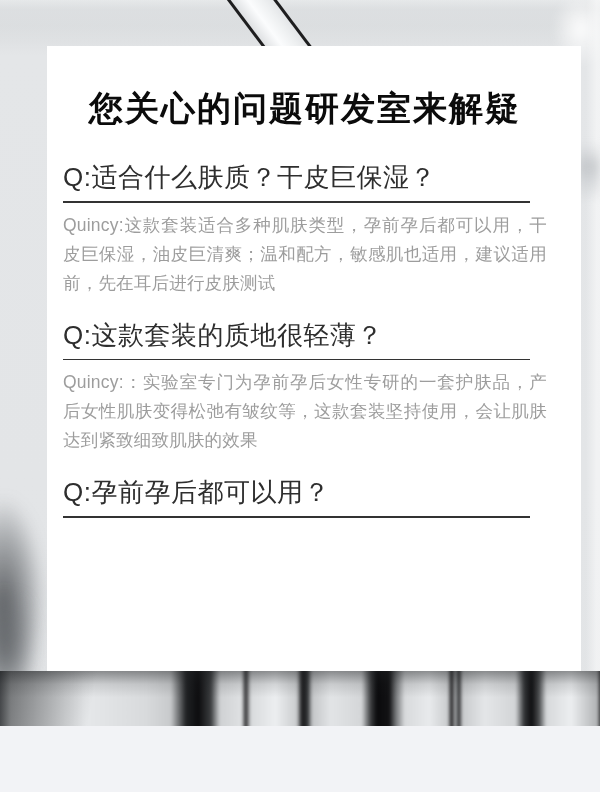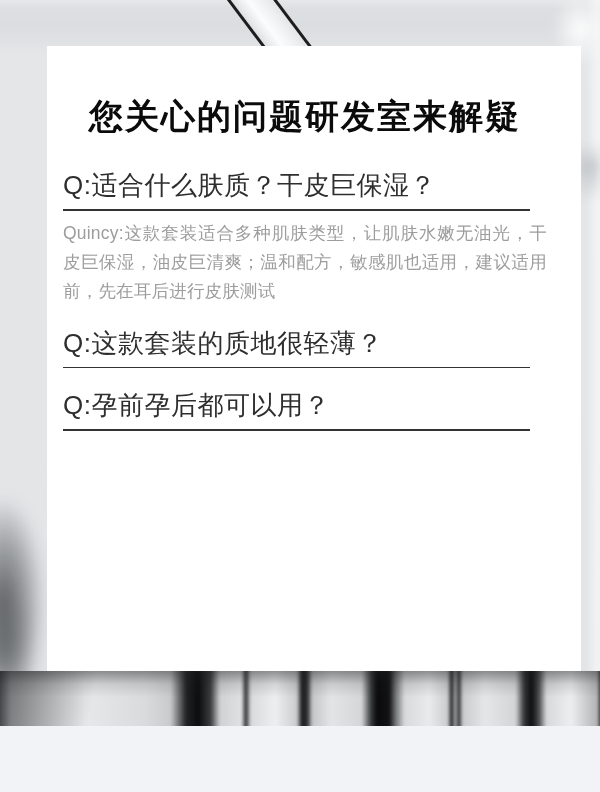--- a/index.html
+++ b/index.html
@@ -39,21 +39,21 @@
     filter:blur(7px);
   }
   .left-smudge-b{
     position:absolute;left:-12px;top:598px;width:44px;height:112px;z-index:1;
     background:radial-gradient(ellipse at 40% 45%,rgba(62,66,70,0.55) 0%,rgba(110,114,118,0.25) 55%,rgba(130,134,138,0) 78%);
     filter:blur(8px);
   }
   
   .card{
     position:absolute;left:47px;top:46px;width:534px;height:625px;z-index:2;
-    background:#ffffff;box-sizing:border-box;padding:8px 34px 0 16px;
+    background:#ffffff;box-sizing:border-box;padding:0 34px 0 16px;
   }
   .card h1{
     margin:42px 0 0 0;text-align:center;
     font-size:34px;line-height:40px;font-weight:700;letter-spacing:2px;color:#0b0b0b;
   }
   .faq-item h2{
     margin:20px 0 0 0;font-size:26px;line-height:34px;font-weight:400;
     letter-spacing:0.5px;color:#2e2e2e;
   }
   .faq-item:first-of-type h2{margin-top:32px;}
@@ -98,26 +98,27 @@
   <div class="right-smudge"></div>
   <div class="left-smudge-a"></div>
   <div class="left-smudge-b"></div>
 
   <div class="card">
     <h1>您关心的问题研发室来解疑</h1>
 
     <section class="faq-item">
       <h2>Q:适合什么肤质？干皮巨保湿？</h2>
       <div class="divider"></div>
-      <p>Quincy:这款套装适合多种肌肤类型，让肌肤水嫩无油光，干皮巨保湿，油皮巨清爽；温和配方，敏感肌也适用，建议适用前，先在耳后进行皮肤测试</p>
+      <p>Quincy:这款套装适合多种肌肤类型，孕前孕后都可以用，干皮巨保湿，油皮巨清爽；温和配方，敏感肌也适用，建议适用前，先在耳后进行皮肤测试</p>
     </section>
 
     <section class="faq-item">
       <h2>Q:这款套装的质地很轻薄？</h2>
       <div class="divider"></div>
+      <p>Quincy:：实验室专门为孕前孕后女性专研的一套护肤品，产后女性肌肤变得松弛有皱纹等，这款套装坚持使用，会让肌肤达到紧致细致肌肤的效果</p>
     </section>
 
     <section class="faq-item">
       <h2>Q:孕前孕后都可以用？</h2>
       <div class="divider"></div>
     </section>
   </div>
 
   <div class="products-strip">
     <div class="strip-gradient"></div>

